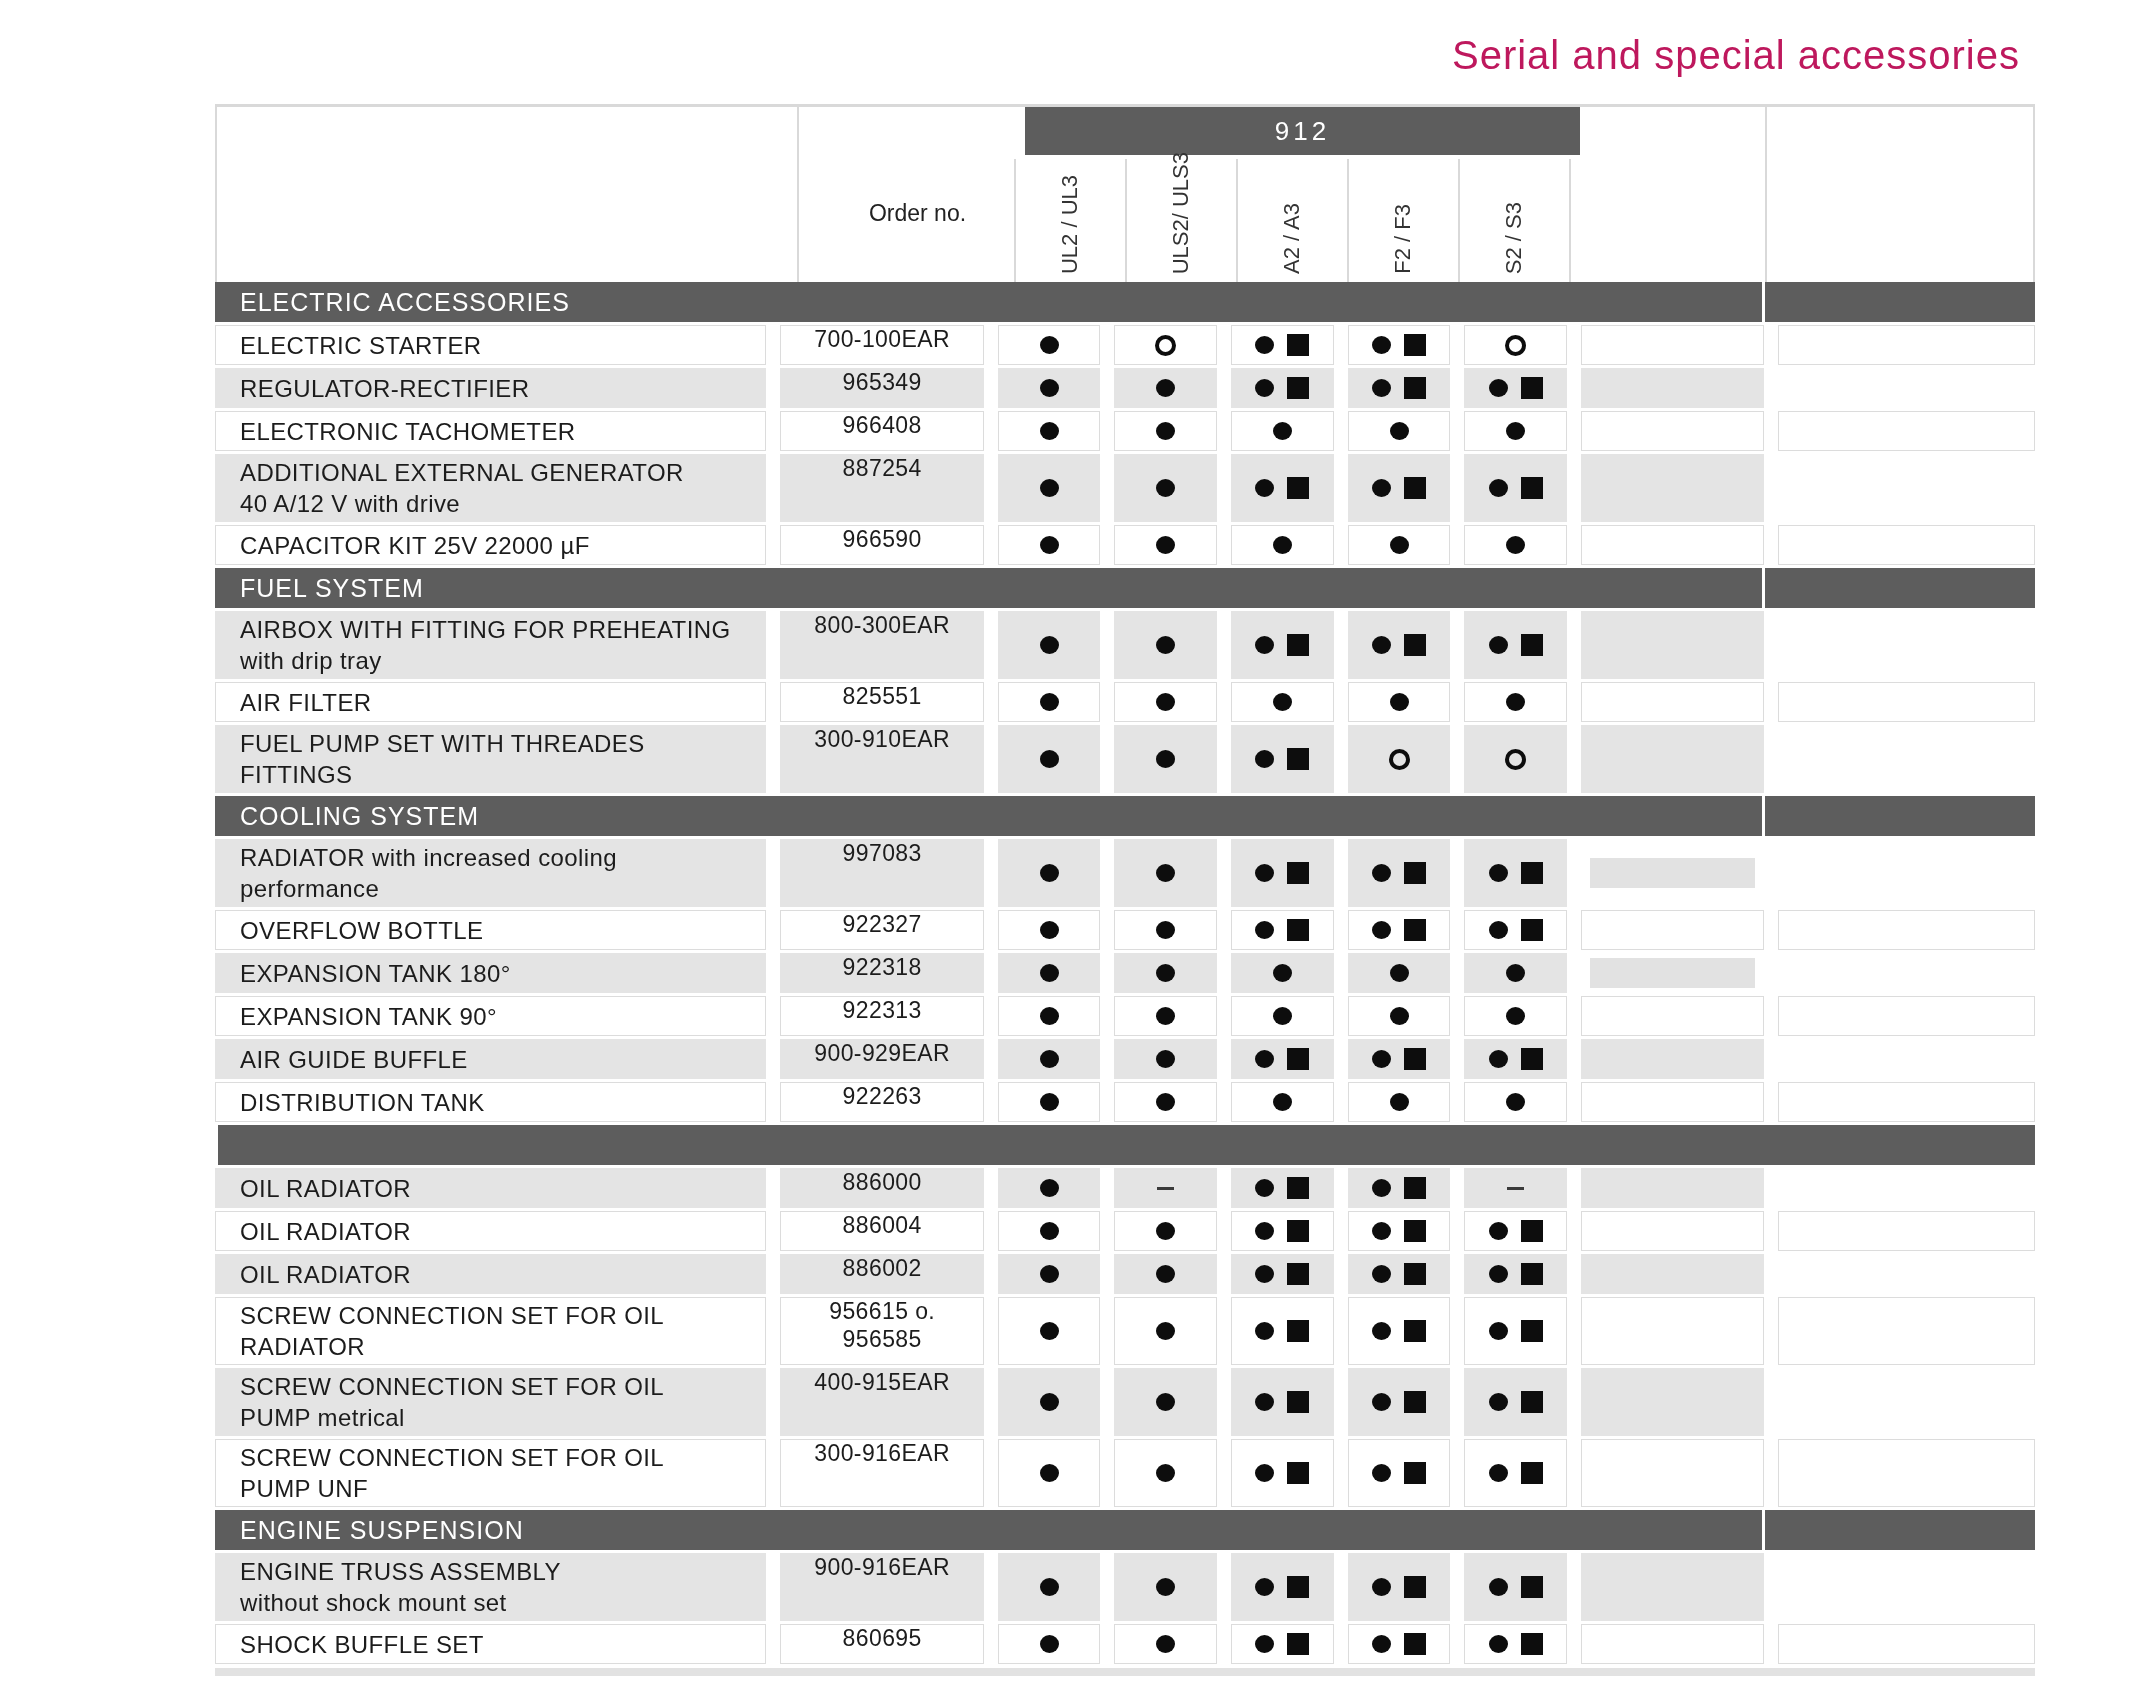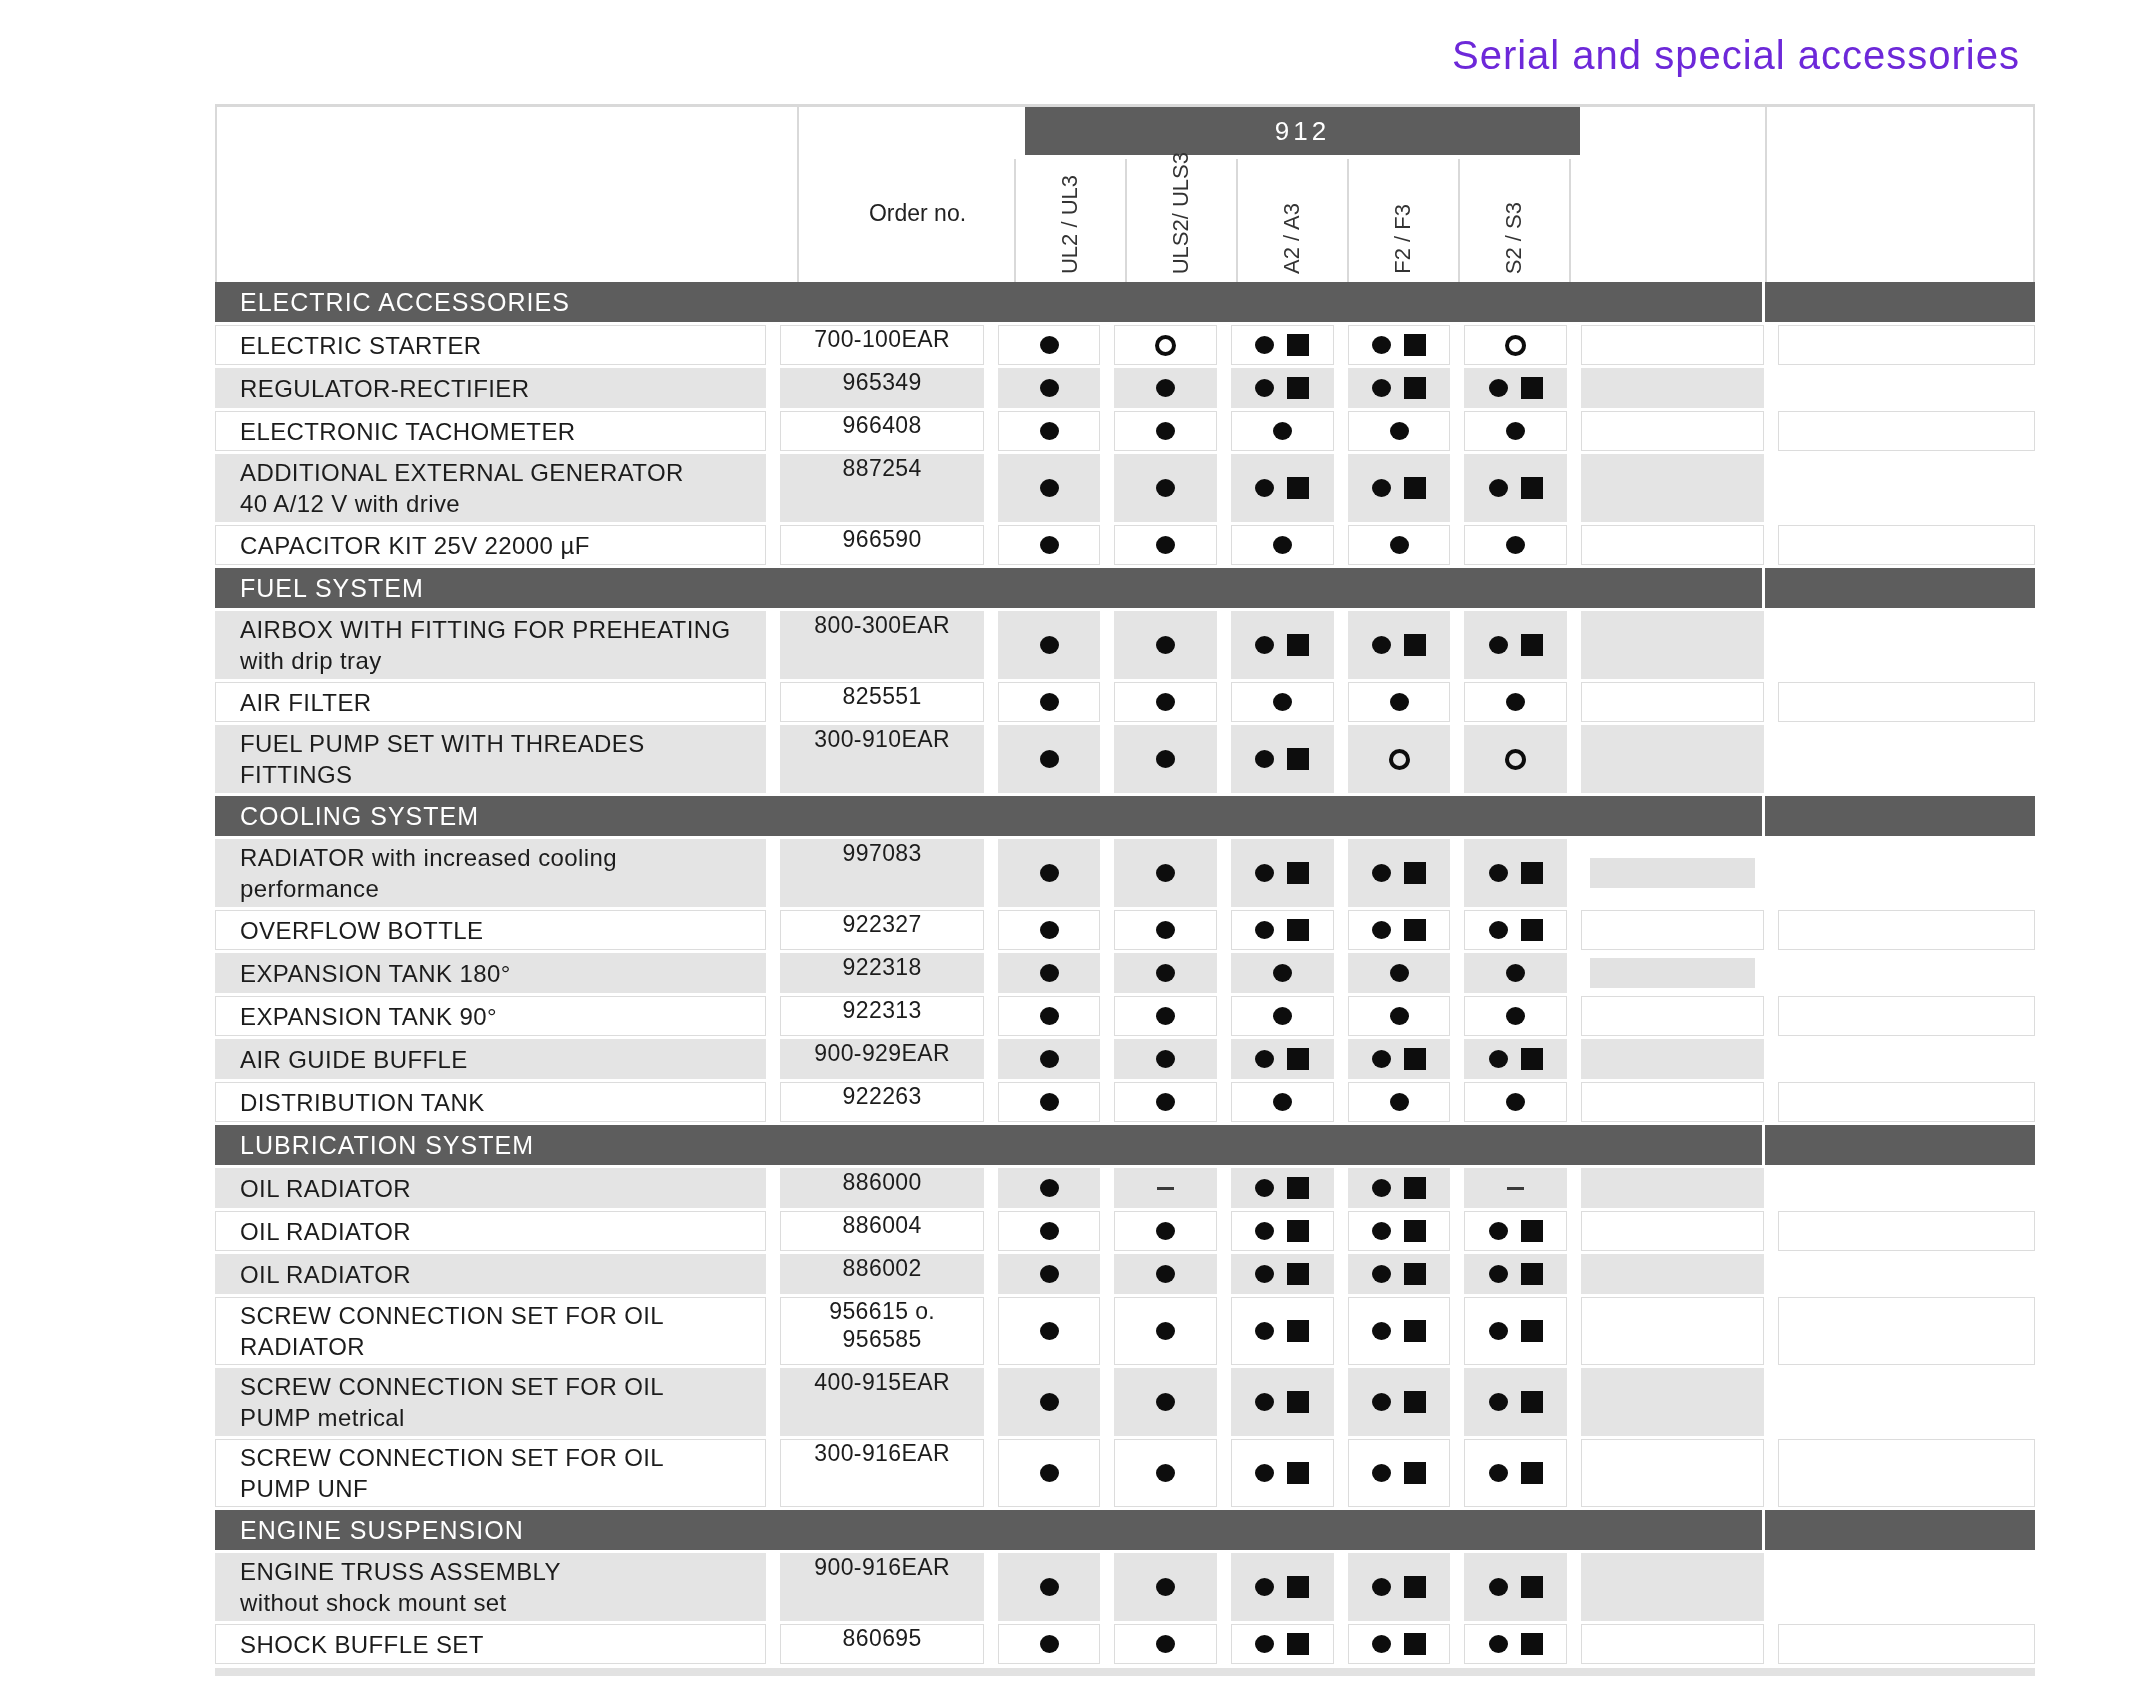--- a/index.html
+++ b/index.html
@@ -1,19 +1,19 @@
 <!DOCTYPE html>
 <html><head>
 <meta charset="utf-8">
 <style>
   html,body{margin:0;padding:0;background:#fff;}
   .page{position:relative;width:2149px;height:1685px;background:#ffffff;overflow:hidden;
         font-family:"Liberation Sans", sans-serif;color:#1c1c1c;}
   .title{position:absolute;top:33px;right:129px;font-size:40px;font-weight:400;
-         letter-spacing:1px;color:#6d28d9;white-space:nowrap;}
+         letter-spacing:1px;color:#be185d;white-space:nowrap;}
   .tbl{position:absolute;left:215px;top:104px;width:1820px;}
   
   .thead{position:relative;width:1820px;height:178px;background:#fff;}
   .hline{position:absolute;background:#d9d9d9;}
   .bar912{position:absolute;left:799px;top:3px;width:555px;height:48px;background:#5d5d5d;
           display:flex;align-items:center;justify-content:center;color:#fff;
           font-size:26px;letter-spacing:4px;margin-left:11px;}
   .orderlab{position:absolute;left:582px;top:96px;width:217px;text-align:center;
             font-size:23px;color:#222;margin-left:12px;}
   .collab{position:absolute;top:55px;height:121px;width:111px;display:flex;
@@ -485,23 +485,20 @@
           <div class="cell c-mark">
             <div class="dot"></div>
           </div>
           <div class="cell c-mark">
             <div class="dot"></div>
           </div>
           <div class="cell c-gap"></div>
           <div class="cell c-right"></div>
         </div>
         <div class="secbar">
-          <div class="sb-left">
-            <span>LUBRICATION SYSTEM</span>
-          </div>
           <div class="sb-gap"></div>
           <div class="sb-right"></div>
         </div>
         <div class="row shaded">
           <div class="cell c-item">
             <span>OIL RADIATOR</span>
           </div>
           <div class="cell c-order">
             <span>886000</span>
           </div>

